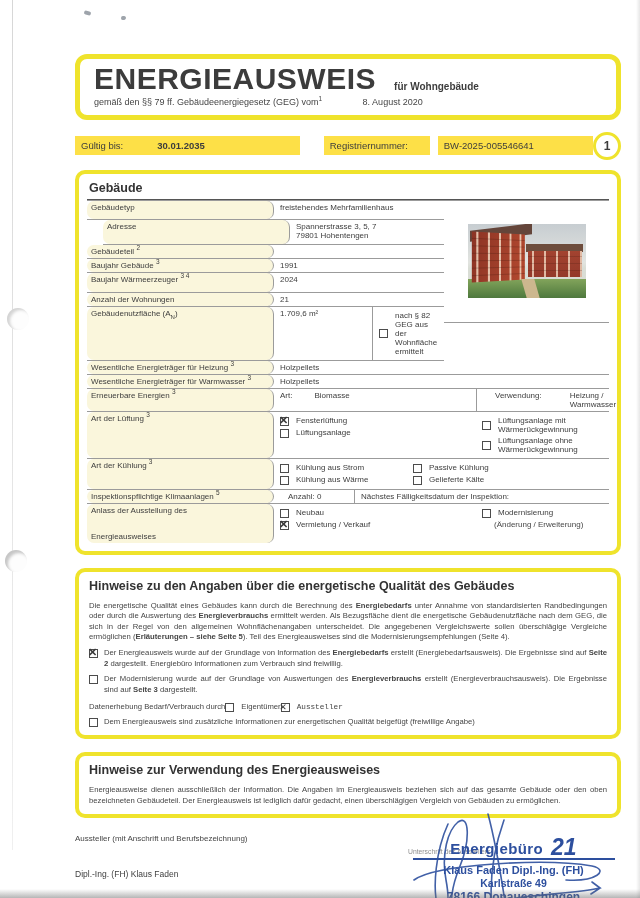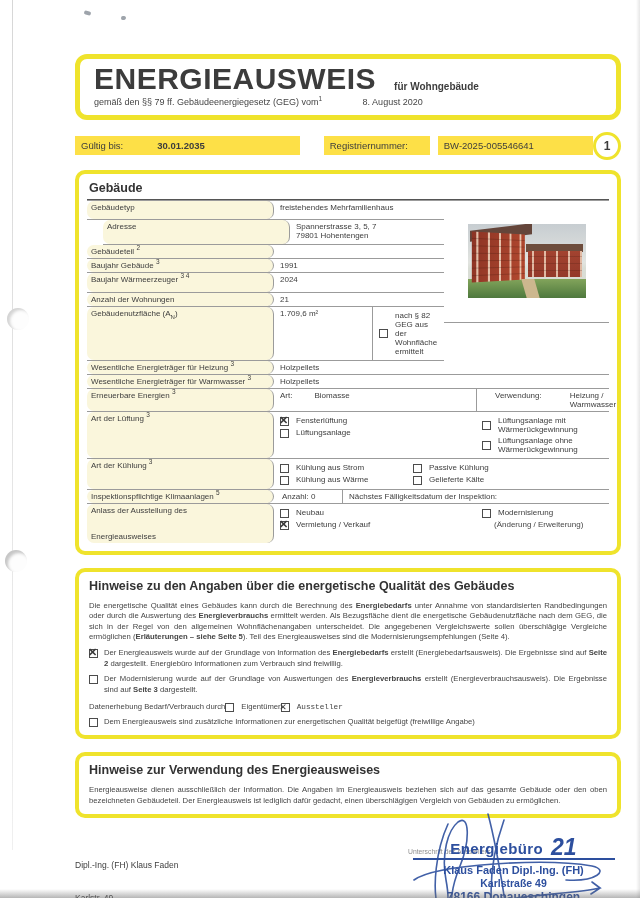--- a/index.html
+++ b/index.html
@@ -53,21 +53,21 @@
   .subcell{border-right:1px solid #9b9b9b;flex:none;}
   .nf-val{width:86px;}
   .cbrow{display:flex;align-items:center;gap:7px;margin:2px 0;}
   .cb{display:inline-block;width:7px;height:7px;border:1px solid #4c4c4c;background:#fff;position:relative;flex:none;margin-top:1px;}
   .cb.checked::after{content:"\2715";position:absolute;left:-2px;top:-4px;font-size:11px;font-weight:bold;color:#3a3a3a;}
   .col190{width:190px;flex:none;}
   .col165{width:165px;flex:none;}
   .flexv{display:flex;}
   .erow-col2{border-left:1px solid #9b9b9b;flex:1;display:flex;padding:2px 18px;}
   .verw-val{margin-left:28px;}
-  .klima1{width:52px;flex:none;border-right:1px solid #9b9b9b;padding:2px 8px;}
+  .klima1{width:52px;flex:none;border-right:1px solid #9b9b9b;padding:2px 14px;}
   .indent-sub{margin-left:12px;color:#474747;}
   
   .para{font-size:7.7px;line-height:1.38;text-align:justify;color:#454545;margin:4px 2px 0;}
   .hint-item{display:flex;gap:6px;margin:5px 2px 0;}
   .hint-item .para{margin:0;flex:1;}
   .daten-row{display:flex;font-size:7.7px;margin:6px 2px 0;color:#454545;}
   .daten-cb1{margin-left:112px;} .daten-cb2{margin-left:62px;font-family:Liberation Mono, monospace;}
   .daten-row .cbrow{margin:0;}
   
   .issuer{display:flex;margin-top:14px;font-size:8.5px;min-height:96px;}
@@ -318,20 +318,21 @@
     </div>
   </div>
 
   <div class="ybox section-box">
     <div class="section-title">Hinweise zur Verwendung des Energieausweises</div>
     <p class="para">Energieausweise dienen ausschließlich der Information. Die Angaben im Energieausweis beziehen sich auf das gesamte Gebäude oder den oben bezeichneten Gebäudeteil. Der Energieausweis ist lediglich dafür gedacht, einen überschlägigen Vergleich von Gebäuden zu ermöglichen.</p>
   </div>
 
   <div class="issuer">
     <div class="iss-left">
+      <div class="iss-label">Aussteller (mit Anschrift und Berufsbezeichnung)</div>
       <div class="iss-name">Dipl.-Ing. (FH) Klaus Faden</div>
       <div class="iss-addr">
         <div>Karlstr. 49</div>
 
       </div>
     </div>
     <div class="stampwrap">
       <span class="sig-label">Unterschrift des Ausstellers</span>
       <div class="stamp">
         <div class="stamp-l1">

